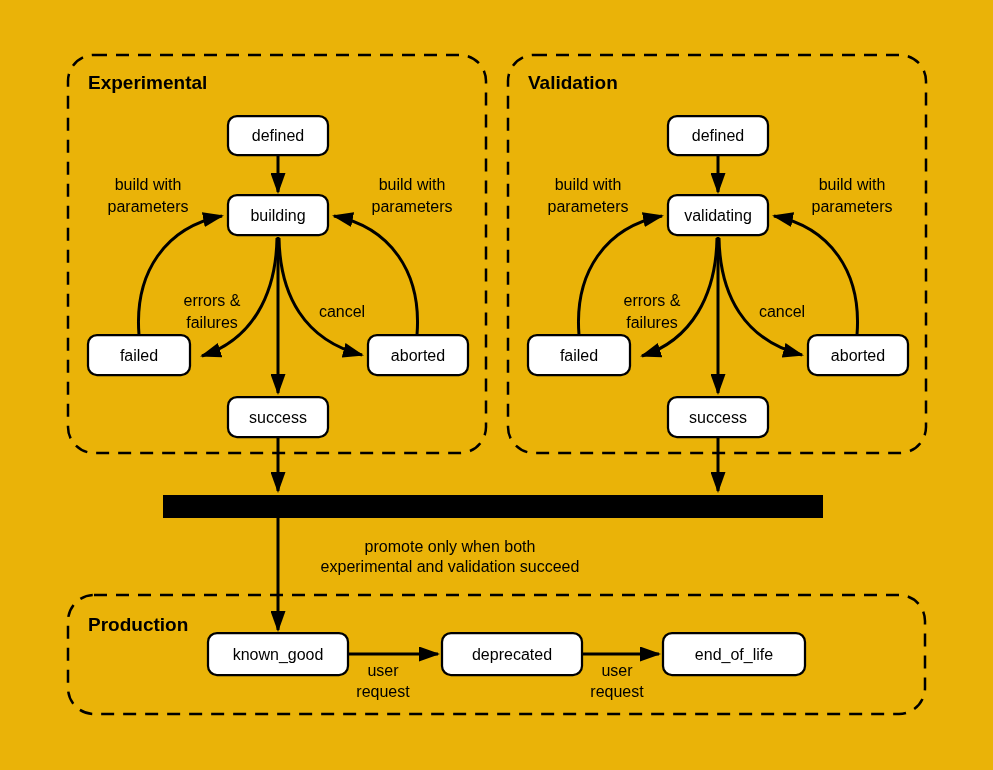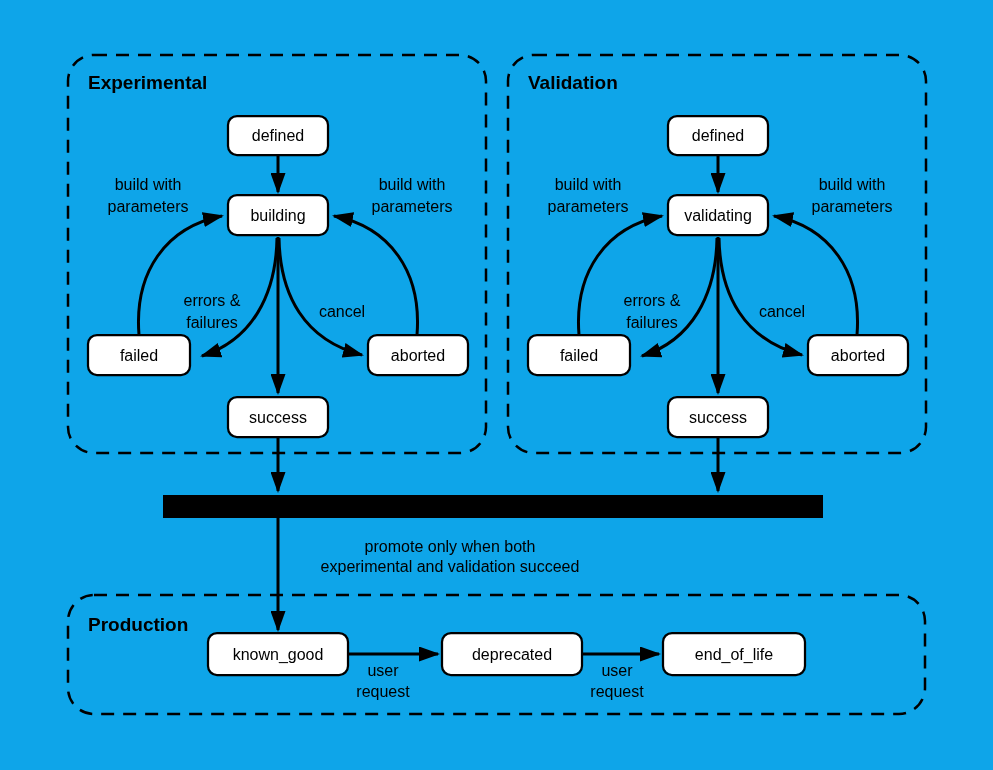--- a/index.html
+++ b/index.html
@@ -1,16 +1,16 @@
 <!DOCTYPE html>
 <html><head>
 <meta charset="utf-8">
 <style>
   html, body { margin: 0; padding: 0; background: #ffffff; }
-  .canvas { width: 993px; height: 770px; position: relative; background: #0ea5e9; }
+  .canvas { width: 993px; height: 770px; position: relative; background: #eab308; }
   svg { display: block; }
   .gbox  { fill: none; stroke: #000000; stroke-width: 2.5; stroke-dasharray: 13 9; }
   .node  { fill: #ffffff; stroke: #000000; stroke-width: 2.25; }
   .edge  { fill: none; stroke: #000000; stroke-width: 3; marker-end: url(#ah); }
   .bar   { fill: #000000; stroke: none; }
   .lbl   { font: 16px "Liberation Sans", sans-serif; fill: #000000; text-anchor: middle; }
   .note  { font: 16px "Liberation Sans", sans-serif; fill: #000000; text-anchor: middle; }
   .gtitle{ font: bold 19px "Liberation Sans", sans-serif; fill: #000000; text-anchor: start; }
 </style>
 </head>

